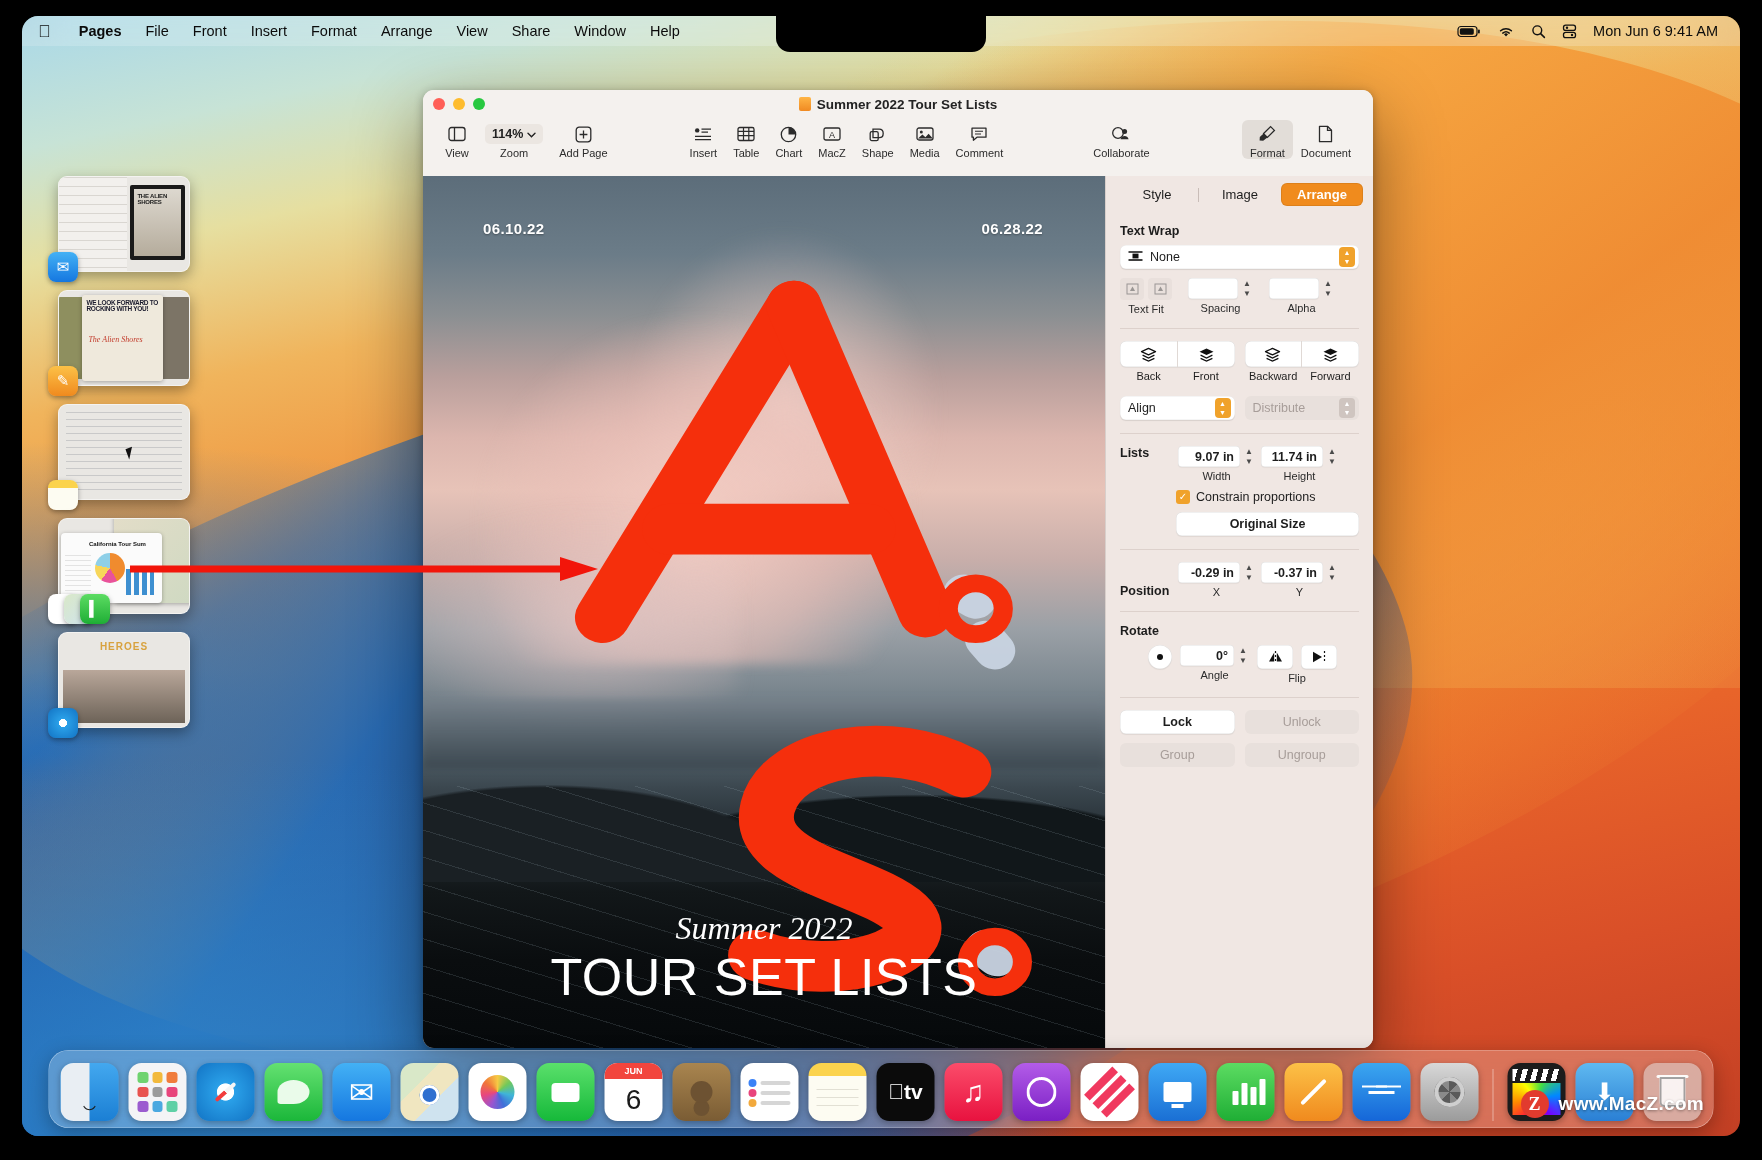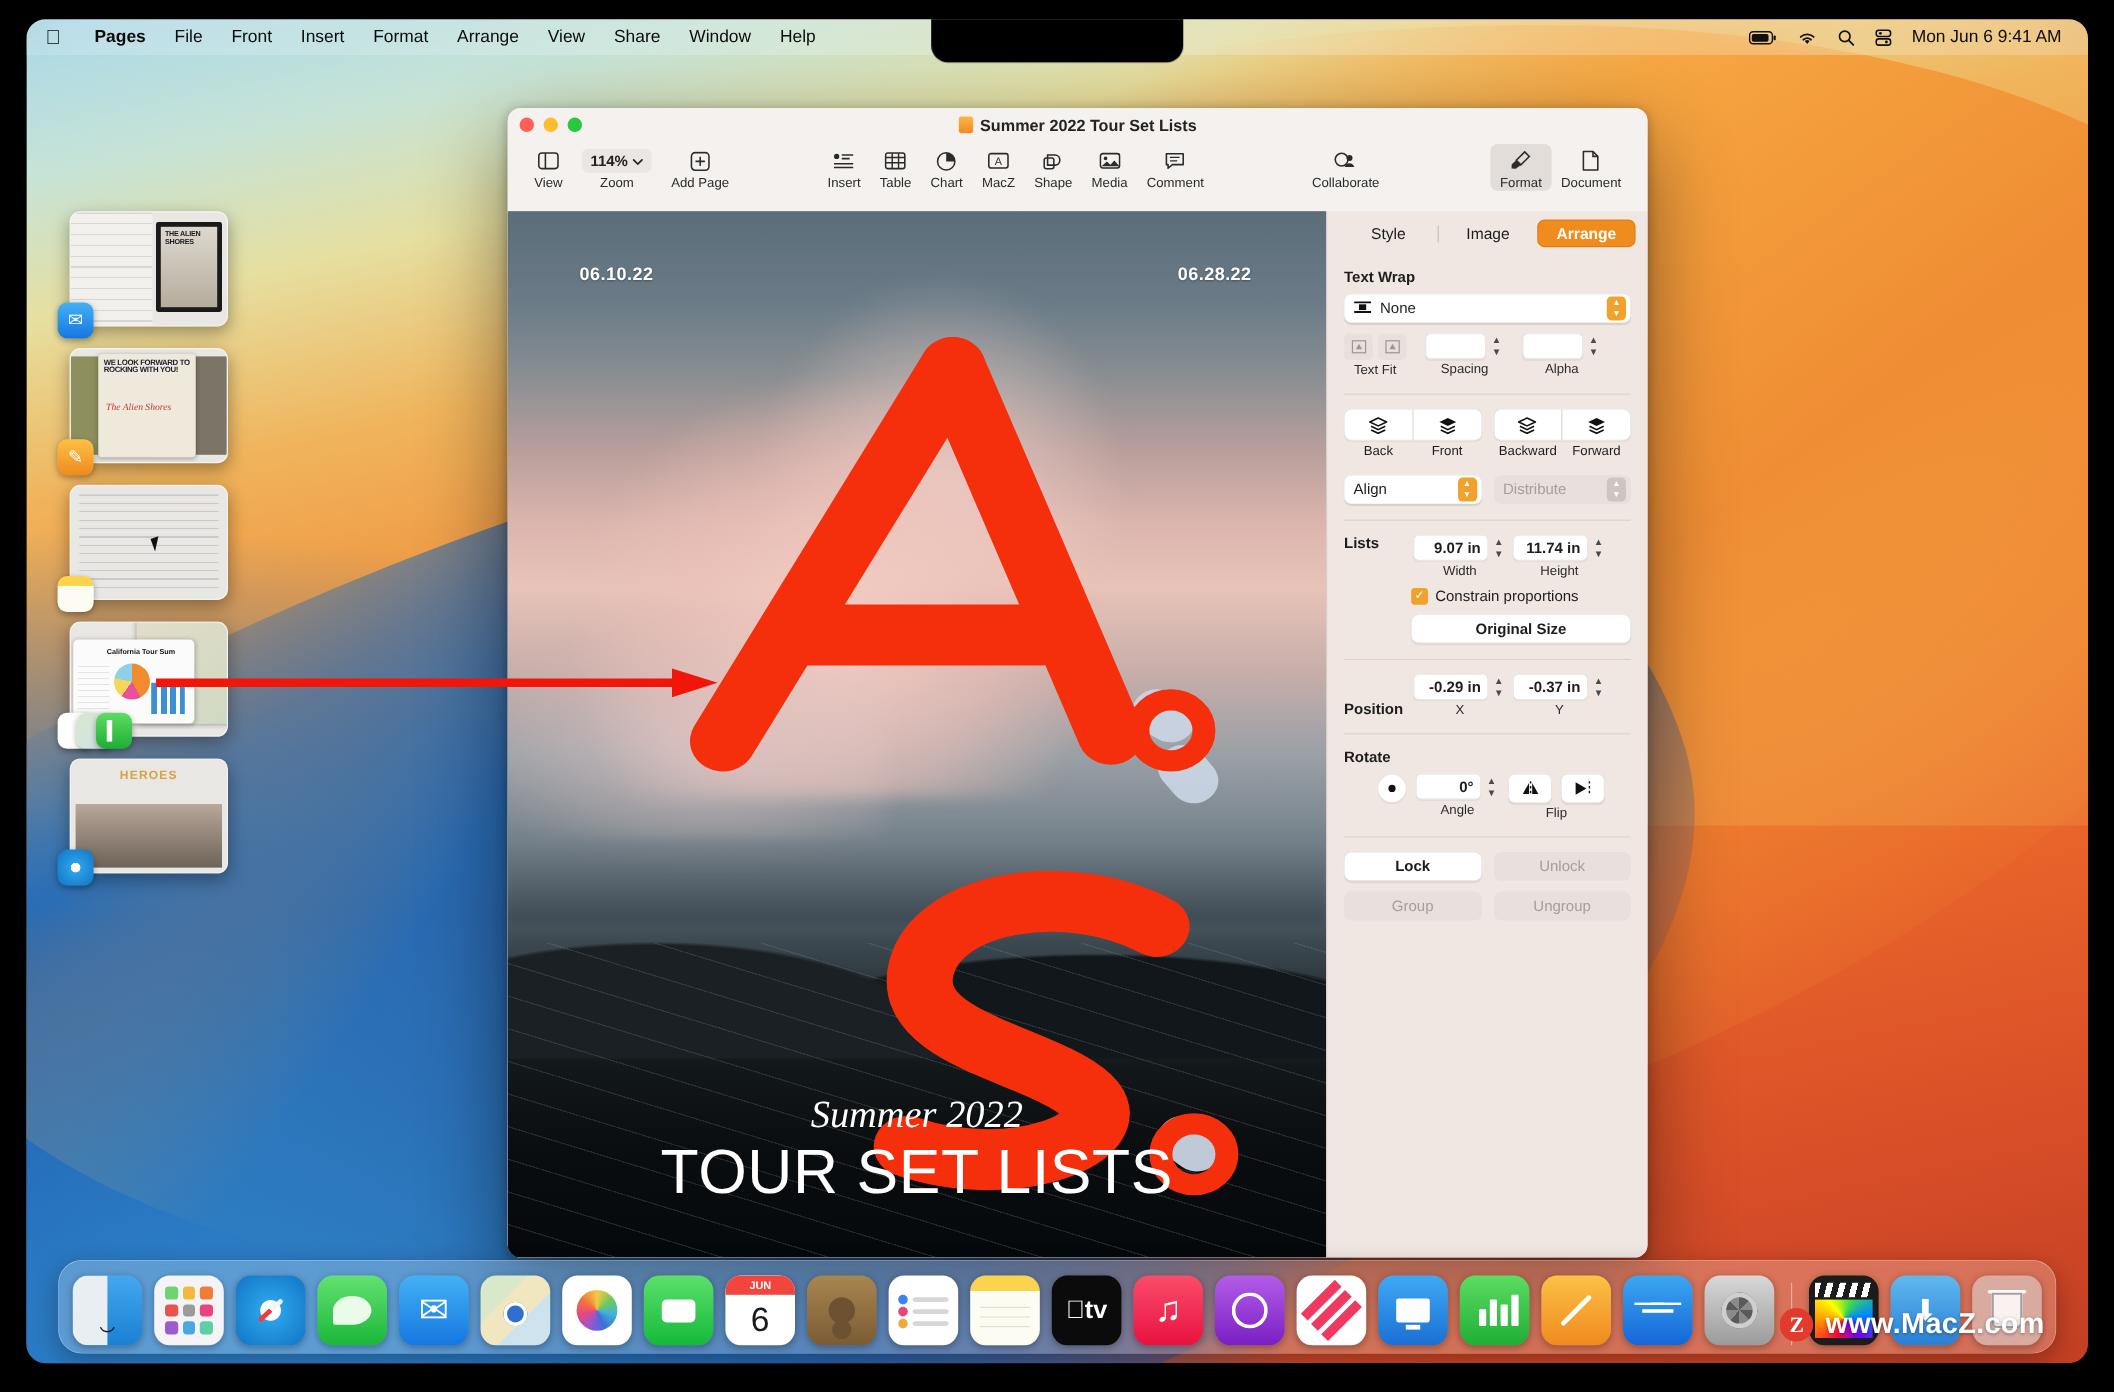--- a/index.html
+++ b/index.html
@@ -439,21 +439,21 @@
      background:rgba(255,255,255,.85); box-shadow: inset 0 0 0 2px rgba(140,140,140,.8);}
   .d-trash::before{content:""; position:absolute; top:12px; width:32px;height:3px;border-radius:2px;
      background:rgba(255,255,255,.95);}
 
   
   #watermark { position:absolute; right: 36px; bottom: 18px; display:flex; align-items:center; gap:10px;
      z-index: 70; }
   #wm-badge { width:28px; height:28px; border-radius:50%; background:#e23b2e; color:#fff;
      display:flex; align-items:center; justify-content:center; font-size:18px; font-weight:800;
      font-family:"Liberation Serif", serif; }
-  #wm-text { font-size:24px; font-weight:700; color:#fff; letter-spacing:.3px;
+  #wm-text { font-size:19px; font-weight:700; color:#fff; letter-spacing:.3px;
      text-shadow:0 1px 3px rgba(0,0,0,.4); }
 </style>
 </head>
 <body>
 
 <div id="screen-bezel">
   <div id="desktop">
     <div id="wall-swoosh-3"></div>
     <div id="wall-swoosh-1"></div>
     <div id="wall-swoosh-2"></div>

